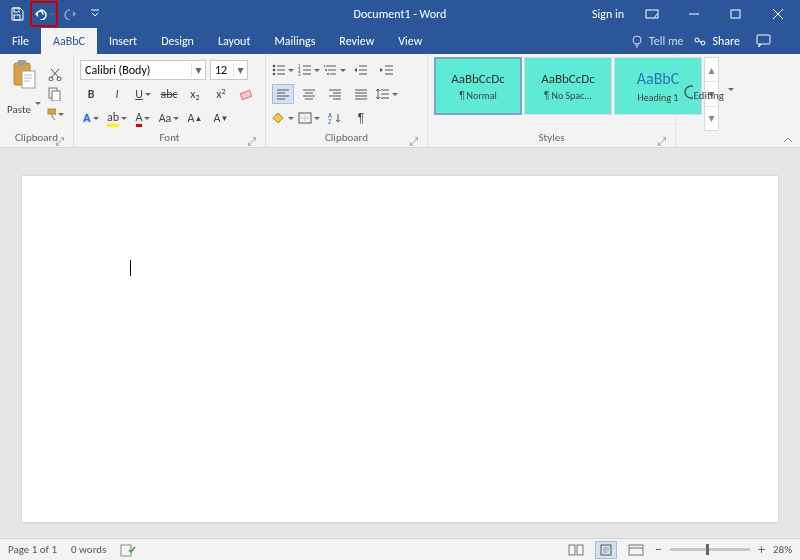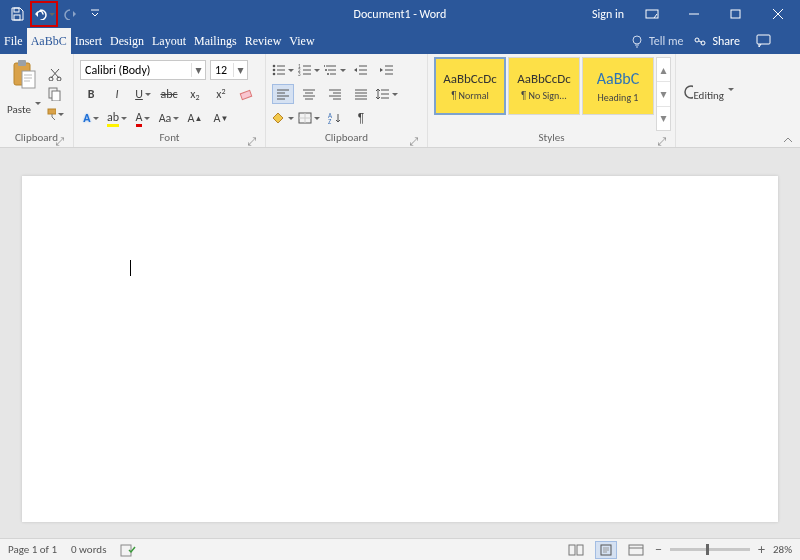--- a/index.html
+++ b/index.html
@@ -6,21 +6,21 @@
 body { width:800px; height:560px; background:#e6e6e6; overflow:hidden; font-size:12px; color:#444; }
 .titlebar { height:28px; background:#2b579a; color:#fff; display:flex; align-items:center; position:relative; }
 .qat { display:flex; align-items:center; gap:2px; padding-left:6px; }
 .qat-btn { width:22px; height:22px; display:flex; align-items:center; justify-content:center; }
 .annot-red { border:2px solid #d00000; padding:0 1px; }
 .dim { opacity:.45; }
 .title-center { position:absolute; left:50%; transform:translateX(-50%); font-size:12px; }
 .title-right { margin-left:auto; display:flex; align-items:center; gap:14px; padding-right:8px; }
 .winbtn { width:28px; height:24px; display:flex; align-items:center; justify-content:center; }
 .tabsbar { height:26px; background:#2b579a; color:#fff; display:flex; align-items:center; }
-.tab { padding:0 4px; height:100%; display:flex; align-items:center; font-size:12px; cursor:pointer;font-family:Liberation Serif, serif; }
+.tab { padding:0 12px; height:100%; display:flex; align-items:center; font-size:12px; cursor:pointer; }
 .tab.active { background:#f3f3f3; color:#2b579a; }
 .tabs-right { margin-left:auto; display:flex; align-items:center; gap:10px; padding-right:22px; }
 .tell-me { display:flex; align-items:center; gap:5px; color:#cdd9ec; font-size:12px; }
 .share { display:flex; align-items:center; gap:5px; font-size:12px; }
 .ribbon { height:94px; background:#f3f3f3; border-bottom:1px solid #d4d4d4; display:flex; position:relative; }
 .group { border-right:1px solid #e1e1e1; display:flex; flex-direction:column; padding:3px 6px 0 6px; }
 .group-body { flex:1; display:flex; gap:4px; }
 .group-label { height:16px; font-size:11px; color:#666; text-align:center; position:relative; }
 .dlaunch { position:absolute; right:2px; bottom:1px; width:10px; height:10px; display:flex; align-items:center; justify-content:center; color:#888; }
 .collapse { position:absolute; right:6px; bottom:2px; color:#888; }
@@ -29,21 +29,21 @@
 .btn16 { width:18px; height:18px; display:flex; align-items:center; justify-content:center; }
 .btn20 { width:22px; height:20px; display:flex; align-items:center; justify-content:center; }
 .drop5::after { content:""; margin-left:2px; border:3px solid transparent; border-top-color:#666; position:relative; top:2px; }
 .clip-paste { display:flex; flex-direction:column; align-items:center; justify-content:flex-start; width:36px; padding-top:2px; }
 .clip-paste-label { font-size:11px; margin-top:12px; display:flex; align-items:center; gap:2px;}
 .font-combo { display:flex; align-items:center; height:20px; background:#fff; border:1px solid #c8c8c8; }
 .font-combo input { border:0; height:100%; padding:0 4px; font-size:12px; outline:none; background:transparent; }
 .font-combo .dd { width:14px; text-align:center; color:#666; border-left:1px solid #e0e0e0; padding:0 2px; }
 .togglebtn.active { background:#d5e1f2; border:1px solid #a3bde3; }
 .style-gal { display:flex; align-items:stretch; }
-.style-card { width:72px; height:58px; border:1px solid #d8d8d8; background:#fde047; margin-right:2px; display:flex; flex-direction:column; align-items:center; justify-content:center; cursor:pointer; }
+.style-card { width:88px; height:58px; border:1px solid #d8d8d8; background:#5eead4; margin-right:2px; display:flex; flex-direction:column; align-items:center; justify-content:center; cursor:pointer; }
 .style-card .prev { font-size:13px; color:#333; margin-bottom:3px; font-family:Calibri,Arial; white-space:nowrap; overflow:hidden; }
 .style-card .lbl { font-size:10px; color:#444; display:flex; align-items:center; gap:2px; white-space:nowrap; }
 .style-card.sel { border:1px solid #7da2ce; box-shadow:0 0 0 1px #7da2ce inset; }
 .gal-scroll { width:15px; display:flex; flex-direction:column; border:1px solid #d8d8d8; background:#fff; }
 .gal-scroll div { flex:1; display:flex; align-items:center; justify-content:center; color:#888; border-bottom:1px solid #e4e4e4; }
 .editing { display:flex; flex-direction:row; align-items:center; justify-content:center; width:52px; }
 .canvas { position:absolute; left:22px; top:176px; width:756px; height:346px; background:#fff; box-shadow:0 0 3px rgba(0,0,0,.15); }
 .cursor { position:absolute; left:108px; top:84px; width:1px; height:16px; background:#000; }
 .statusbar { position:absolute; left:0; bottom:0; width:800px; height:22px; background:#f3f3f3; border-top:1px solid #d4d4d4; display:flex; align-items:center; font-size:11px; color:#555; padding:0 8px; gap:14px; }
 .status-right { margin-left:auto; display:flex; align-items:center; gap:8px; }
@@ -340,21 +340,21 @@
           <div class="prev">AaBbCcDc</div>
           <div class="lbl">
               <span class="pilcrow">¶</span>
               <span>Normal</span>
             </div>
         </div>
         <div class="style-card">
           <div class="prev">AaBbCcDc</div>
           <div class="lbl">
               <span class="pilcrow">¶</span>
-              <span>No Sign...</span>
+              <span>No Spac...</span>
             </div>
         </div>
         <div class="style-card">
           <div class="prev" style="color:#2e74b5;font-size:16px">AaBbC</div>
           <div class="lbl">
               <span>Heading 1</span>
             </div>
         </div>
         <div class="gal-scroll">
           <div>▴</div>

